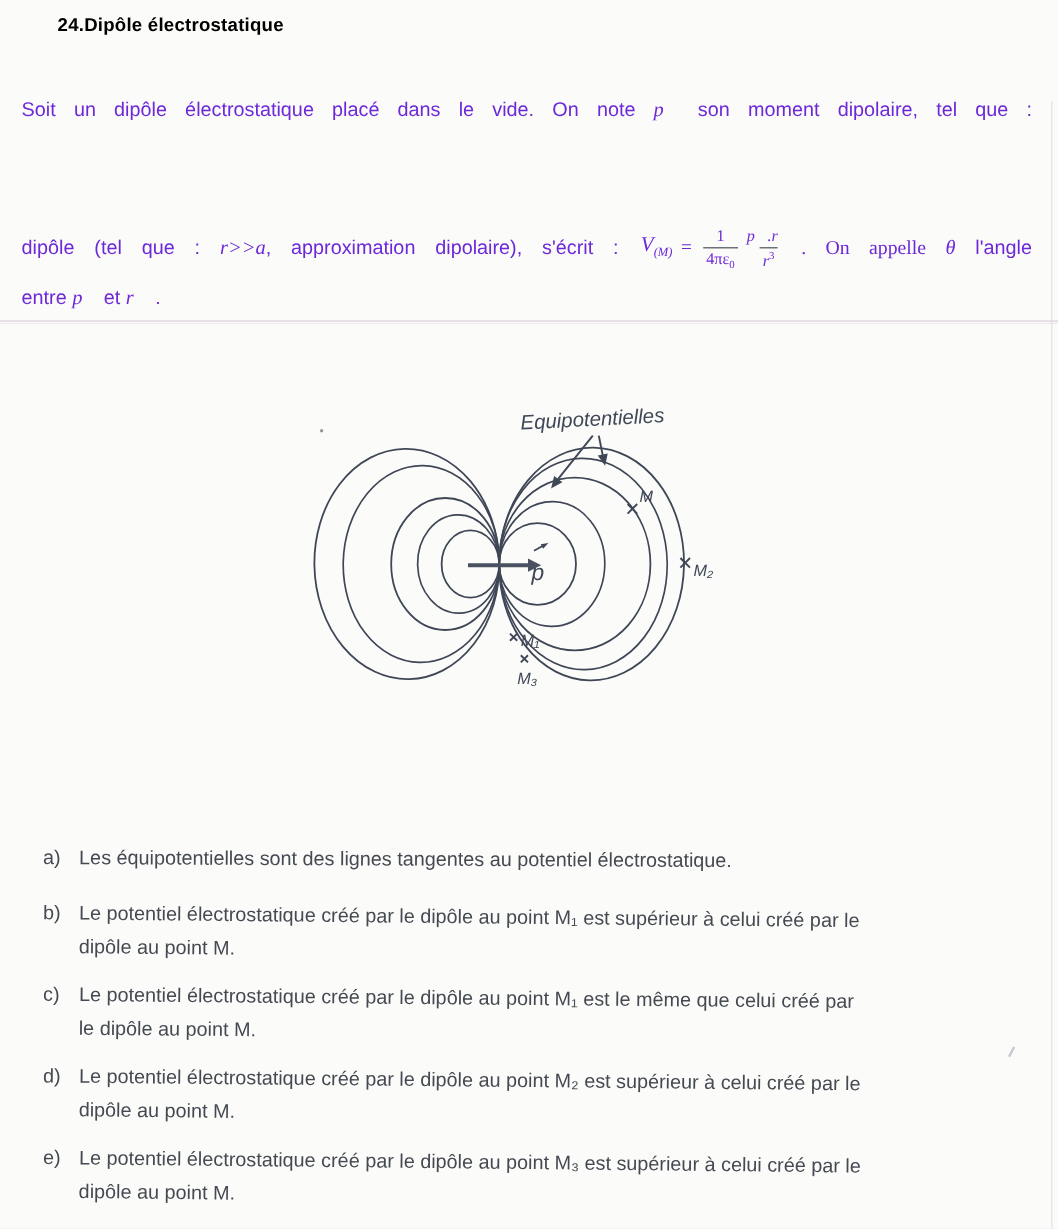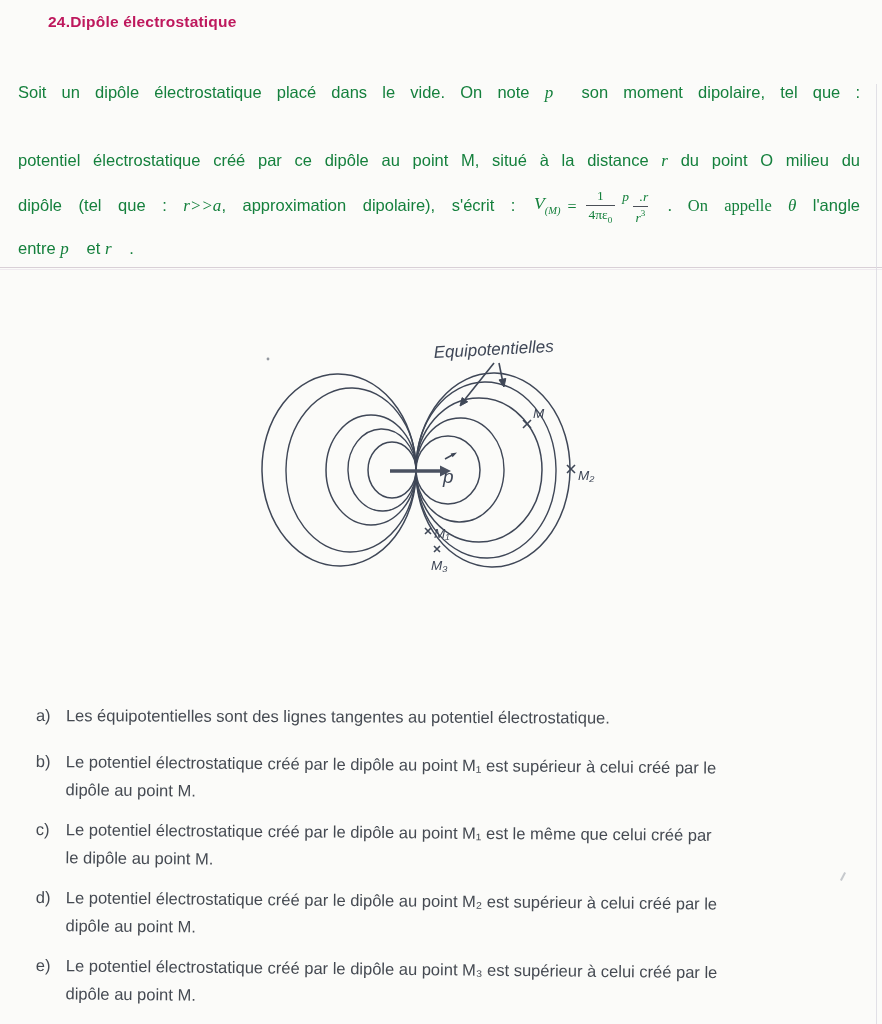--- a/index.html
+++ b/index.html
@@ -4,27 +4,27 @@
 <style>
   html,body{margin:0;padding:0;background:#e9e9e9;}
   .page{
     position:relative;width:882px;height:1024px;margin:0 auto;
     background:#fbfbf9;overflow:hidden;
     font-family:"Liberation Sans",sans-serif;color:#474c54;
   }
   
   .title{
     position:absolute;left:48px;top:13px;
-    font-size:15.5px;font-weight:bold;color:#be185d;letter-spacing:.2px;
+    font-size:15.5px;font-weight:bold;color:#000000;letter-spacing:.2px;
   }
   
   .para{position:absolute;left:18px;top:76px;width:842px;height:190px;}
   .pline{
     position:absolute;left:0;width:842px;
-    font-size:16.5px;line-height:24px;color:#15803d;
+    font-size:16.5px;line-height:24px;color:#6d28d9;
     text-align:justify;text-align-last:justify;white-space:normal;
   }
   .pline.last{text-align:center;text-align-last:left;}
   .mi{font-family:"Liberation Serif",serif;font-style:italic;font-size:17px;}
   .bars{font-family:"Liberation Serif",serif;font-style:normal;letter-spacing:-1px;}
   
   .formula{
     display:inline-flex;align-items:center;vertical-align:middle;
     font-family:"Liberation Serif",serif;margin:0 2px;
   }
@@ -65,21 +65,20 @@
 <body>
 
 <div class="page">
 
   <div class="title">24.Dipôle électrostatique</div>
 
   <div class="para">
     <div class="pline" style="top:4px"><span>Soit un dipôle électrostatique placé dans le vide. On note </span><i class="mi">p⃗</i><span> son moment dipolaire, tel que :</span></div>
 
 
-    <div class="pline" style="top:72px"><span>potentiel électrostatique créé par ce dipôle au point M, situé à la distance </span><i class="mi">r</i><span> du point O milieu du</span></div>
 
     <div class="pline" style="top:100px;line-height:54px;height:54px;"><span>dipôle (tel que : </span><i class="mi">r&gt;&gt;a</i><span>, approximation dipolaire), s'écrit : </span><span class="formula">
           <span class="fVwrap"><span>V</span><sub>(M)</sub></span>
           <span class="feq">=</span>
           <span class="frac">
             <span class="num">1</span>
             <span class="den"><span>4πε</span><sub>0</sub></span>
           </span>
           <span class="frac">
             <span class="num it">p⃗.r⃗</span>

